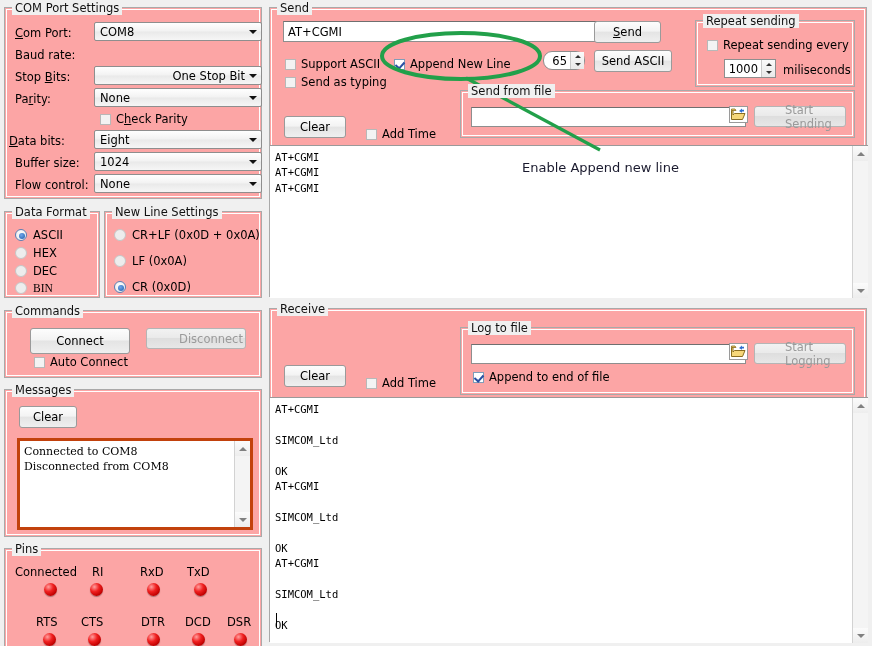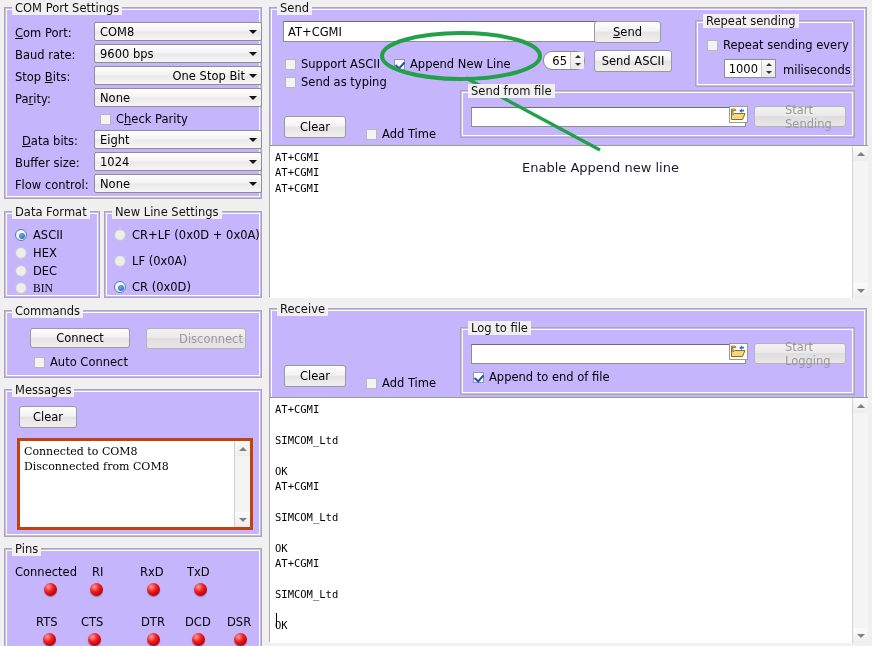--- a/index.html
+++ b/index.html
@@ -6,21 +6,21 @@
   body{
     width:872px;height:646px;
     background:#f0f0f0;
     font-family:"DejaVu Sans","Liberation Sans",sans-serif;
     font-size:11.5px;color:#000;
     overflow:hidden;position:relative;
   }
   .root{position:absolute;inset:0;}
 
   
-  .grp{position:absolute;border:1px solid #a9a9a9;background:#c4b5fd;box-sizing:border-box;}
+  .grp{position:absolute;border:1px solid #a9a9a9;background:#fca5a5;box-sizing:border-box;}
   .grp::before{content:"";position:absolute;left:1px;top:1px;right:1px;bottom:1px;border:1px solid #ffffff;pointer-events:none;}
   .grp>.cap{position:absolute;top:-7px;left:7px;background:#f0f0f0;padding:0 3px;font-size:11.5px;color:#111;z-index:3;white-space:nowrap;}
 
   .lbl{position:absolute;white-space:nowrap;color:#000;}
   .lbl u{text-decoration:underline;}
 
   
   .combo{position:absolute;box-sizing:border-box;height:19px;
     border:1px solid #8e8e8e;border-radius:2px;
     background:linear-gradient(#ffffff,#f2f2f2 48%,#e9e9e9 52%,#f6f6f6);
@@ -110,26 +110,20 @@
 
     <span class="lbl" style="left:10px;top:18px;"><u>C</u>om Port:</span>
     <div class="combo" style="left:89px;top:14px;width:168px;">
       <span class="txt">COM8</span>
       <span class="arw">
           <i></i>
         </span>
     </div>
 
     <span class="lbl" style="left:10px;top:40px;">Baud rate:</span>
-    <div class="combo" style="left:89px;top:36px;width:168px;">
-      <span class="txt">9600 bps</span>
-      <span class="arw">
-          <i></i>
-        </span>
-    </div>
 
     <span class="lbl" style="left:10px;top:62px;">Stop <u>B</u>its:</span>
     <div class="combo" style="left:89px;top:58px;width:168px;text-align:right;">
       <span class="txt">One Stop Bit</span>
       <span class="arw">
           <i></i>
         </span>
     </div>
 
     <span class="lbl" style="left:10px;top:84px;">Pa<u>r</u>ity:</span>
@@ -138,21 +132,21 @@
       <span class="arw">
           <i></i>
         </span>
     </div>
 
     <div class="cb off" style="left:95px;top:104px;">
       <span class="bx"></span>
       <span class="cbl">C<u>h</u>eck Parity</span>
     </div>
 
-    <span class="lbl" style="left:17px;top:126px;"><u>D</u>ata bits:</span>
+    <span class="lbl" style="left:4px;top:126px;"><u>D</u>ata bits:</span>
     <div class="combo" style="left:89px;top:122px;width:168px;">
       <span class="txt">Eight</span>
       <span class="arw">
           <i></i>
         </span>
     </div>
 
     <span class="lbl" style="left:10px;top:148px;">Buffer size:</span>
     <div class="combo" style="left:89px;top:144px;width:168px;">
       <span class="txt">1024</span>
@@ -201,21 +195,21 @@
       <span>LF (0x0A)</span>
     </div>
     <div class="rb on" style="left:9px;top:68px;">
       <span class="rd"></span>
       <span>CR (0x0D)</span>
     </div>
   </div>
 
   <div class="grp" style="left:4px;top:310px;width:258px;height:68px;">
     <span class="cap">Commands</span>
-    <div class="btn" style="left:25px;top:17px;width:100px;height:20px;">
+    <div class="btn" style="left:25px;top:17px;width:100px;height:26px;">
       <span>Connect</span>
     </div>
     <div class="btn dis" style="left:141px;top:17px;width:100px;height:21px;">
       <span>Disconnect</span>
     </div>
     <div class="cb off" style="left:29px;top:44px;">
       <span class="bx"></span>
       <span class="cbl">Auto Connect</span>
     </div>
   </div>

